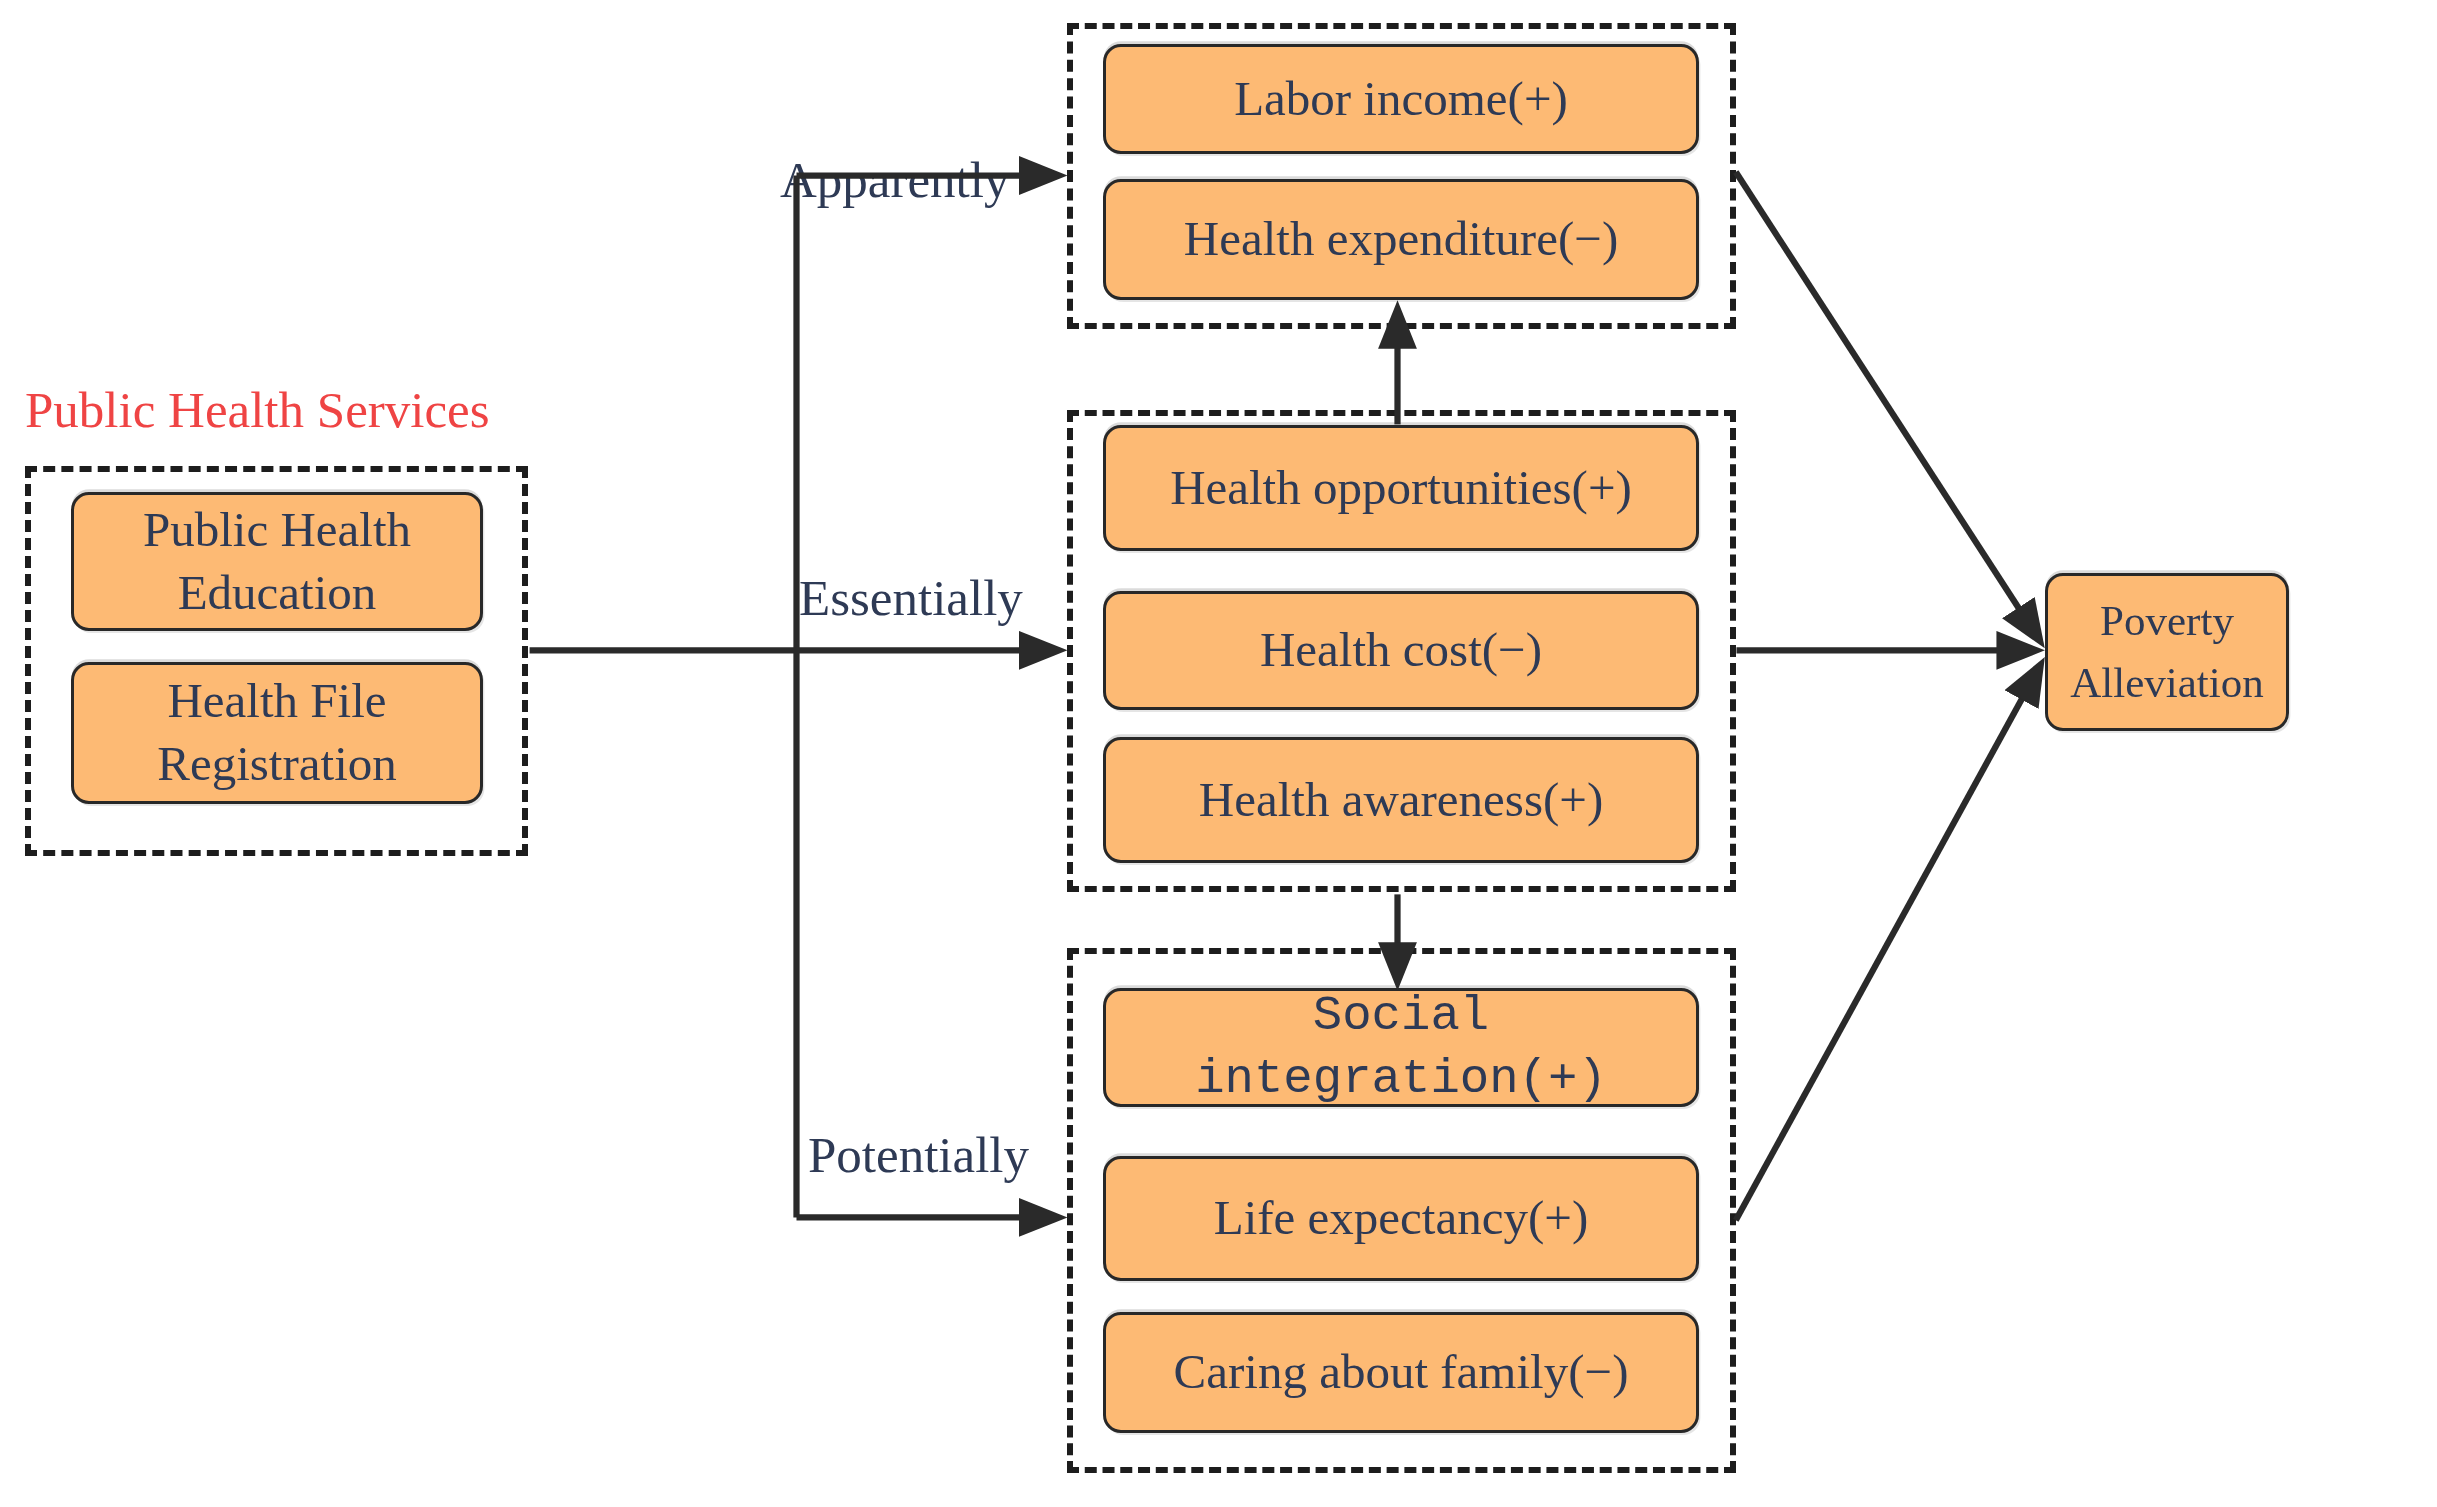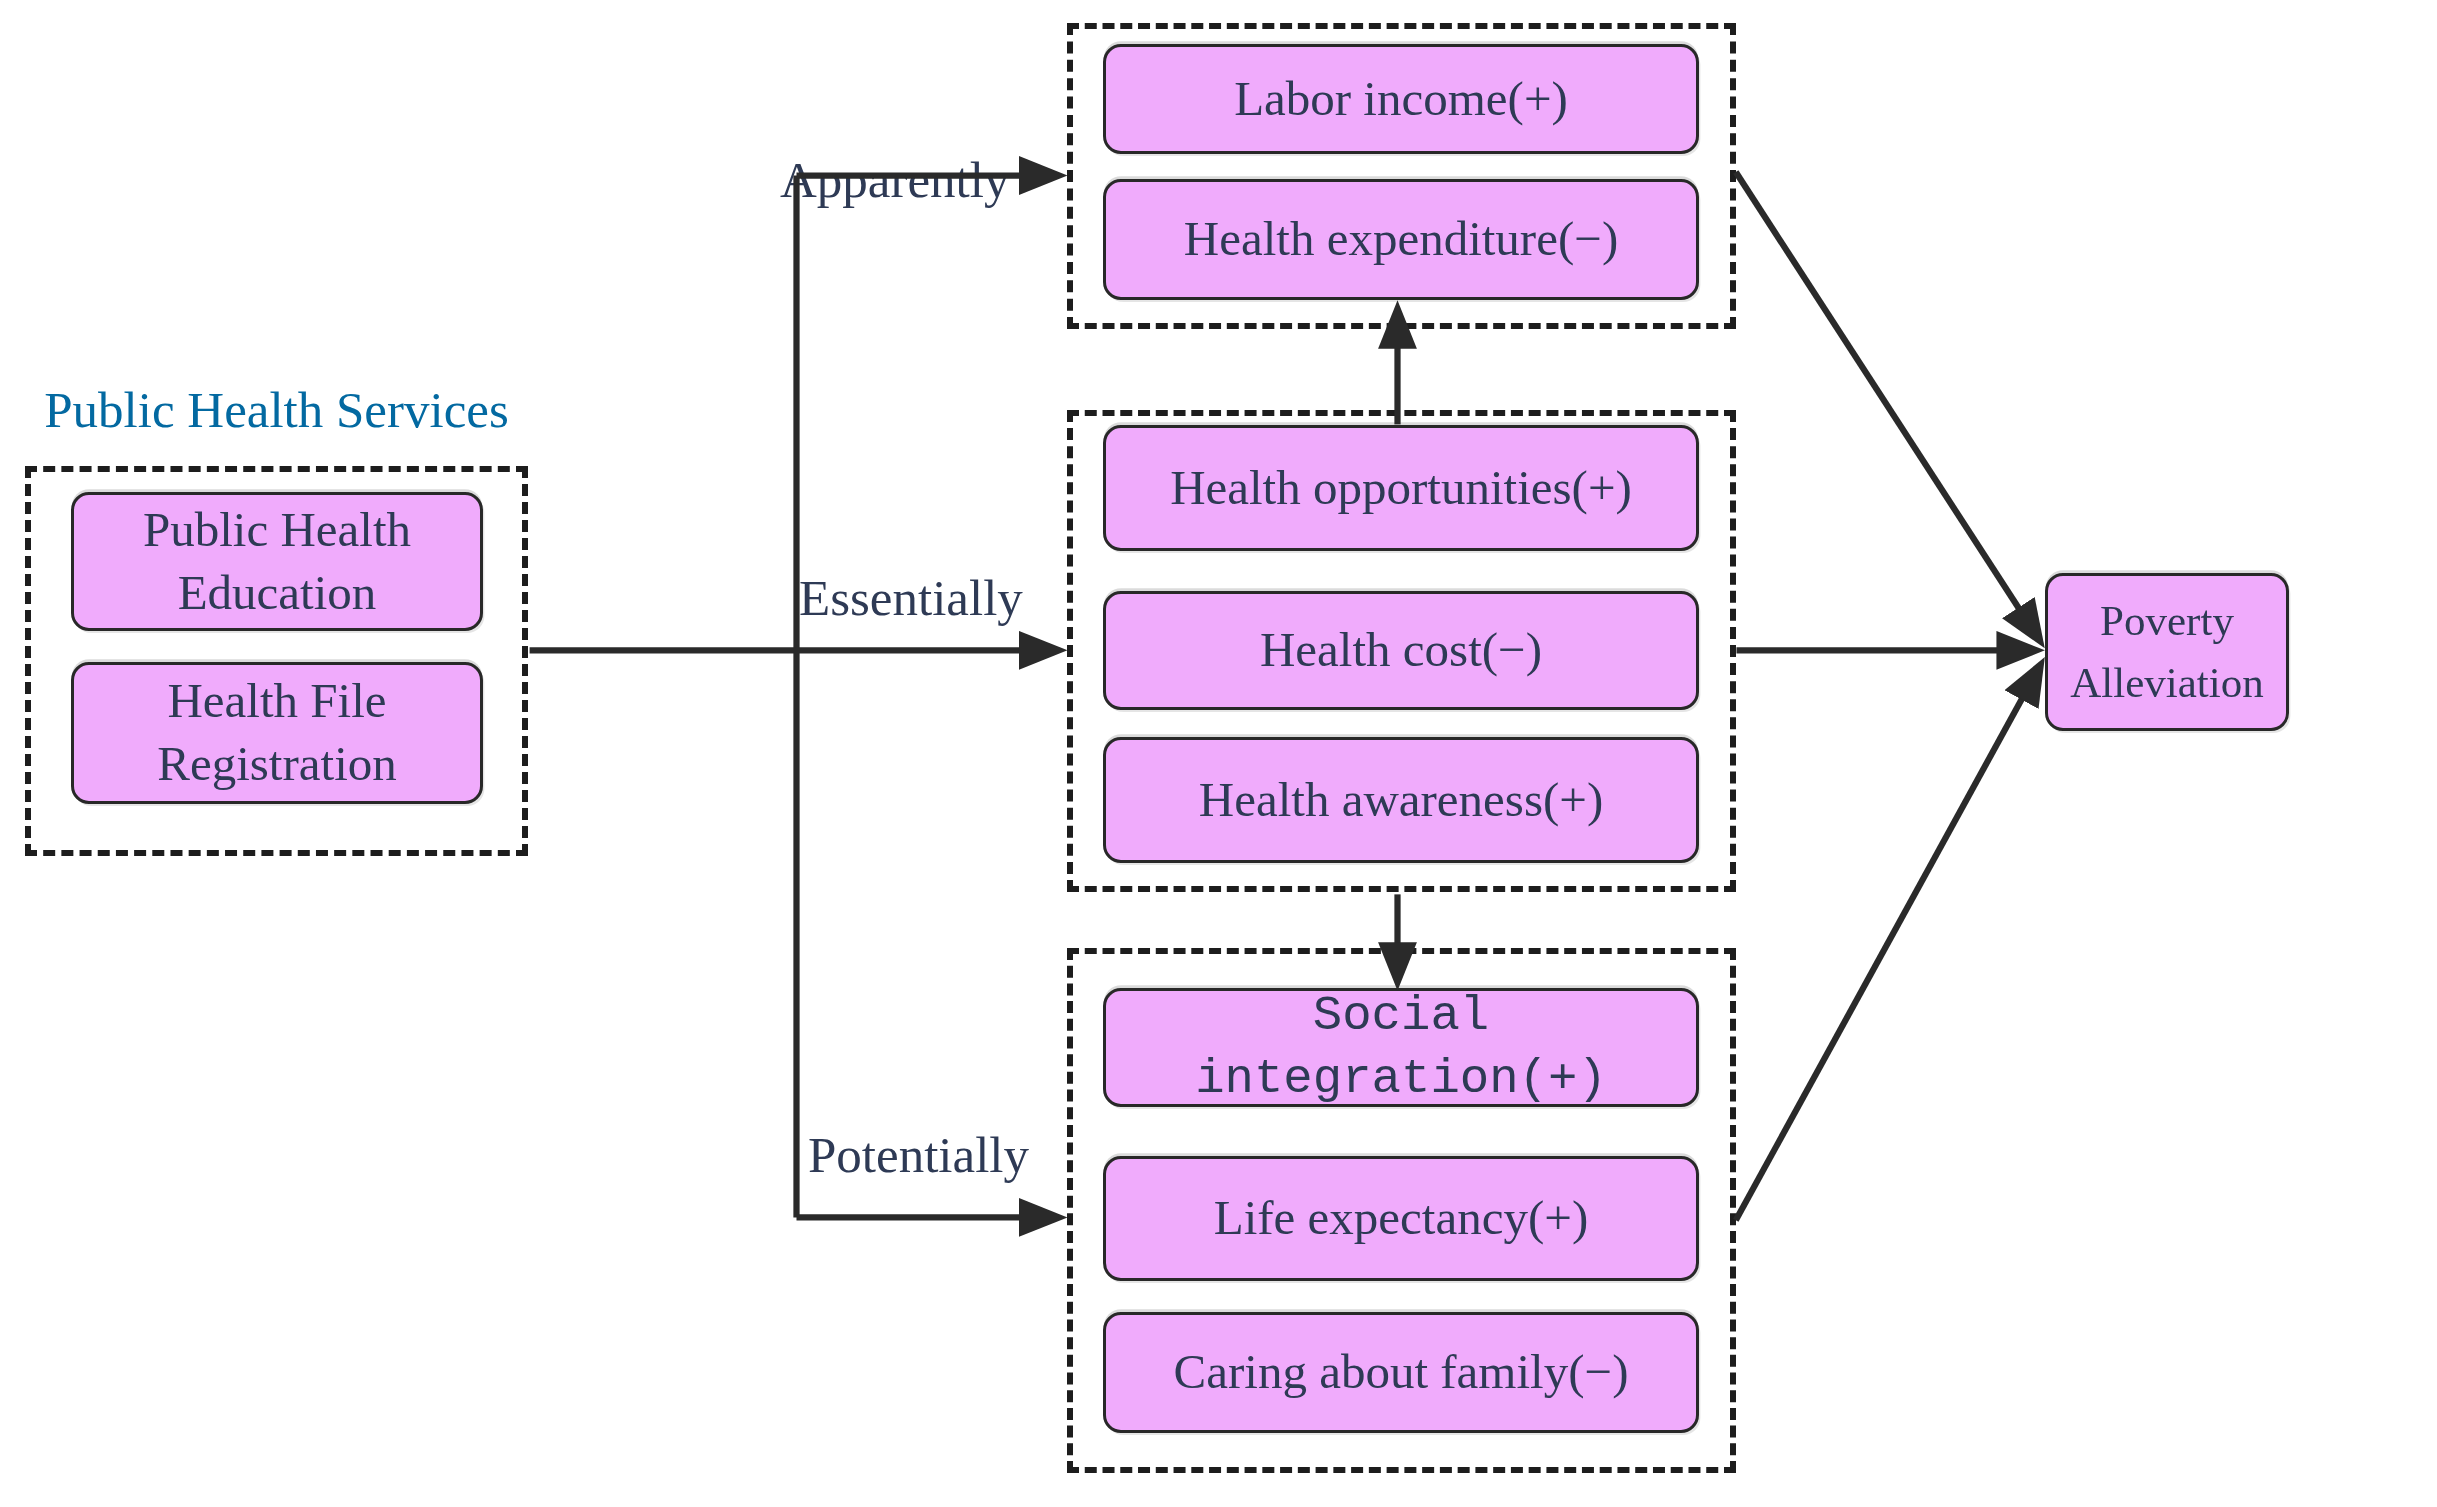--- a/index.html
+++ b/index.html
@@ -15,38 +15,38 @@
   .group {
     position: absolute;
     border: 6.2px dashed #1d1d1d;
     box-sizing: border-box;
     background: transparent;
   }
   .node {
     position: absolute;
     border: 3.5px solid #282828;
     border-radius: 18px;
-    background: #f0abfc;
+    background: #fdba74;
     box-sizing: border-box;
     display: flex;
     align-items: center;
     justify-content: center;
     text-align: center;
     font-size: 49px;
     line-height: 1.28;
     color: #2e3a55;
     box-shadow: 0 -3.5px 0 -0.7px rgba(0,0,0,0.14), 2.1px 2.8px 0 -0.7px rgba(0,0,0,0.10);
     padding: 0 16.6px;
   }
   .diagram-title {
     position: absolute;
     font-size: 51px;
     line-height: 1;
-    text-align: center;
-    color: #0369a1;
+    text-align: left;
+    color: #ef4444;
     white-space: nowrap;
   }
   .branch-label {
     position: absolute;
     font-size: 51px;
     line-height: 1;
     color: #2e3a55;
     white-space: nowrap;
   }
   .target-node { font-size: 43px; line-height: 1.45; }

